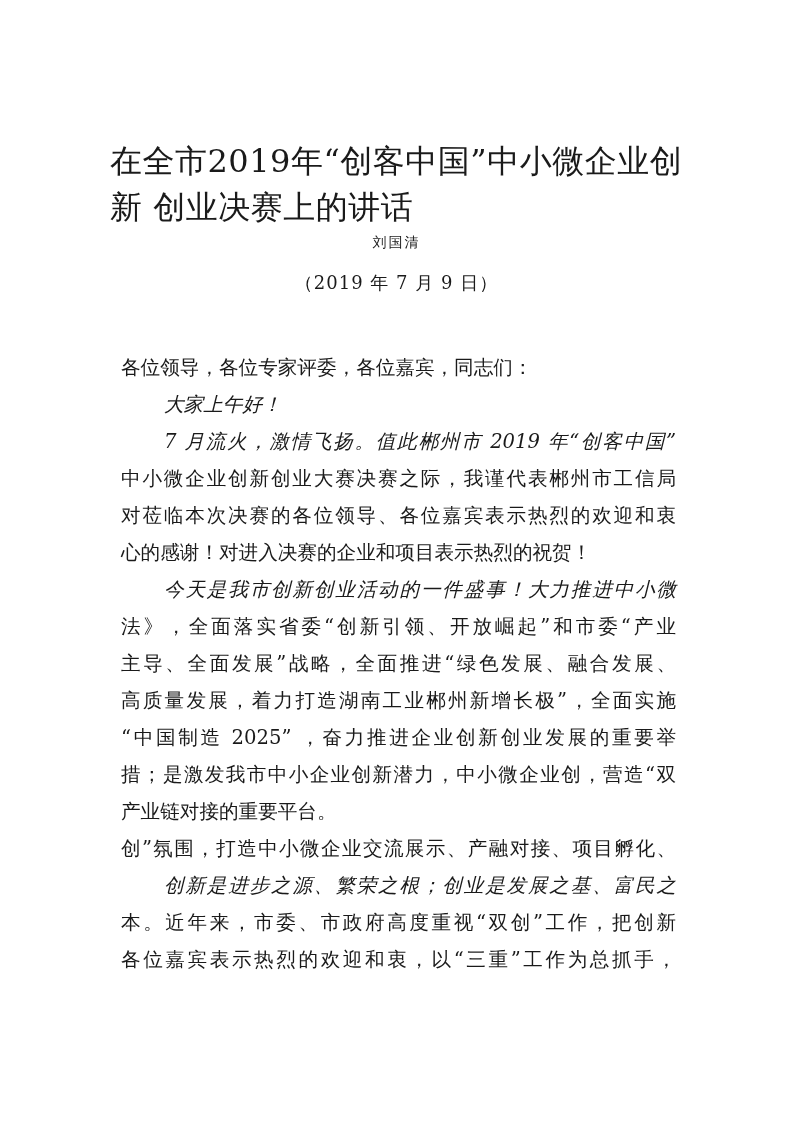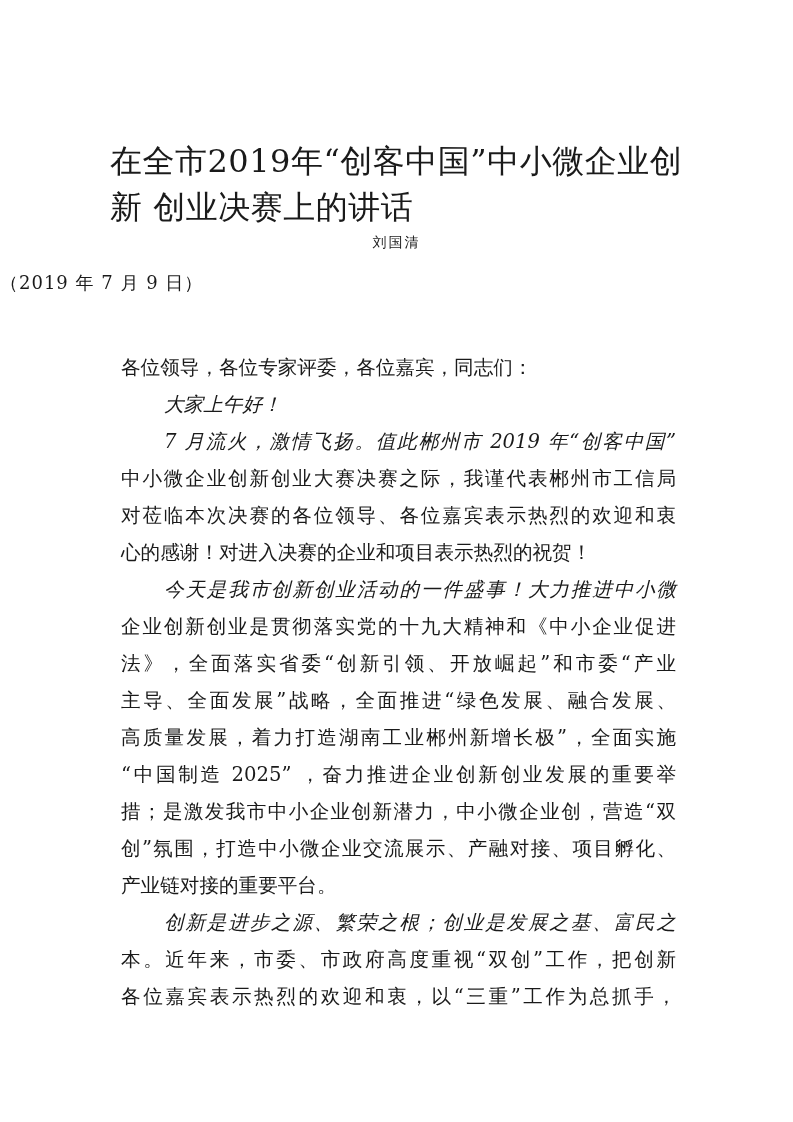--- a/index.html
+++ b/index.html
@@ -41,21 +41,21 @@
     top: 229px;
     text-align: center;
     font-size: 14px;
     line-height: 26px;
     letter-spacing: 2px;
   }
   .date {
     position: absolute;
     left: 0; width: 793px;
     top: 270px;
-    text-align: left;
+    text-align: center;
     font-size: 18px;
     line-height: 26px;
     letter-spacing: 1px;
   }
   .body-text {
     position: absolute;
     left: 121px;
     top: 354px;
     width: 555px;
   }
@@ -90,27 +90,26 @@
     <span class="ln last">各位领导，各位专家评委，各位嘉宾，同志们：</span>
 
     <span class="ln indent last">大家上午好！</span>
 
     <span class="ln indent">7 月流火，激情飞扬。值此郴州市 2019 年“创客中国”</span>
     <span class="ln">中小微企业创新创业大赛决赛之际，我谨代表郴州市工信局</span>
     <span class="ln">对莅临本次决赛的各位领导、各位嘉宾表示热烈的欢迎和衷</span>
     <span class="ln last">心的感谢！对进入决赛的企业和项目表示热烈的祝贺！</span>
 
     <span class="ln indent">今天是我市创新创业活动的一件盛事！大力推进中小微</span>
-    <span class="ln">企业创新创业是贯彻落实党的十九大精神和《中小企业促进</span>
     <span class="ln">法》，全面落实省委“创新引领、开放崛起”和市委“产业</span>
     <span class="ln">主导、全面发展”战略，全面推进“绿色发展、融合发展、</span>
     <span class="ln">高质量发展，着力打造湖南工业郴州新增长极”，全面实施</span>
     <span class="ln">“中国制造 2025” ，奋力推进企业创新创业发展的重要举</span>
     <span class="ln">措；是激发我市中小企业创新潜力，中小微企业创，营造“双</span>
+    <span class="ln last">产业链对接的重要平台。</span>
     <span class="ln">创”氛围，打造中小微企业交流展示、产融对接、项目孵化、</span>
-    <span class="ln last">产业链对接的重要平台。</span>
 
     <span class="ln indent">创新是进步之源、繁荣之根；创业是发展之基、富民之</span>
     <span class="ln">本。近年来，市委、市政府高度重视“双创”工作，把创新</span>
     <span class="ln">各位嘉宾表示热烈的欢迎和衷，以“三重”工作为总抓手，</span>
   </div>
 
 </div>
 
 </body></html>

